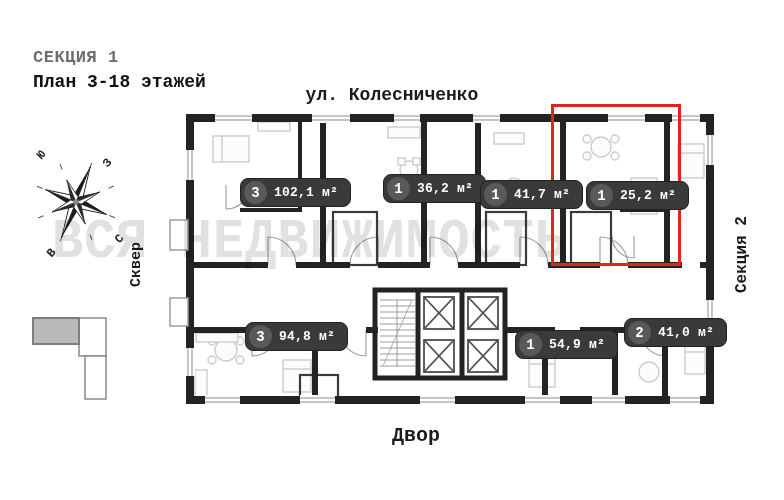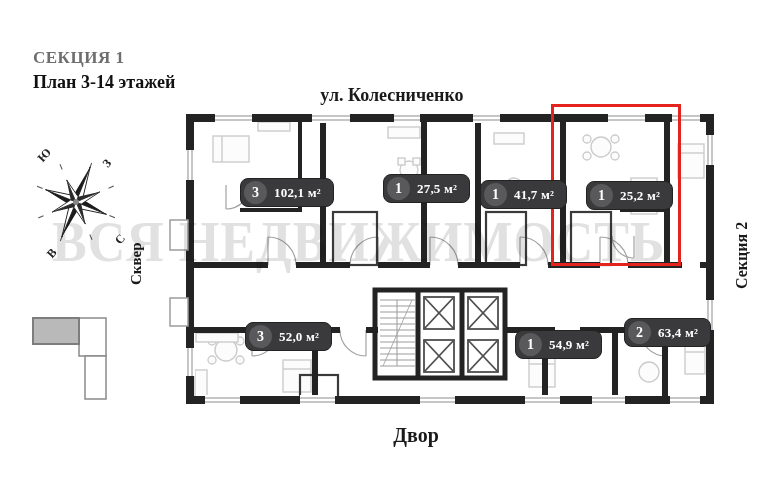--- a/index.html
+++ b/index.html
@@ -1,17 +1,17 @@
 <!DOCTYPE html>
 <html style="--highlight: #e3231c; --badge-bg: #3a3a3c; --badge-circle: #59595b; --wm-color: #c8c8c8; --sec-color: #6e6e6e;"><head>
 <meta charset="utf-8">
 <style>
   html,body{margin:0;padding:0;background:#fff;}
   .page{position:relative;width:784px;height:488px;background:#fff;overflow:hidden;
-        font-family:Liberation Serif, serif;color:#1a1a1a;border-radius:13px;}
+        font-family:Liberation Mono, monospace;color:#1a1a1a;border-radius:13px;}
   .abs{position:absolute;}
 
   
   .sec-title{left:33px;top:48px;font-size:17px;font-weight:bold;color:var(--sec-color,#6e6e6e);letter-spacing:.5px;}
   .plan-title{left:33px;top:72px;font-size:18px;font-weight:bold;color:#111;}
   .street-top{left:0;top:60px;width:784px;text-align:center;font-size:18px;font-weight:bold;margin-top:25px;}
   .label-bottom{left:0;top:424px;width:784px;text-align:center;font-size:20px;font-weight:bold;margin-left:24px;}
   .label-left{left:128px;top:224px;font-size:15px;font-weight:bold;writing-mode:vertical-rl;transform:rotate(180deg);height:80px;text-align:center;}
   .label-right{left:733px;top:205px;font-size:16px;font-weight:bold;writing-mode:vertical-rl;transform:rotate(180deg);height:100px;text-align:center;}
 
@@ -37,21 +37,21 @@
   .badge-circle{width:23px;height:23px;border-radius:50%;background:var(--badge-circle,#59595b);
                 color:#fff;font-size:14px;font-weight:bold;display:flex;align-items:center;justify-content:center;}
   .badge-area{color:#fff;font-size:13px;font-weight:bold;letter-spacing:.2px;white-space:nowrap;}
 </style>
 </head>
 <body>
 
 <div class="page">
 
   <div class="abs sec-title">СЕКЦИЯ 1</div>
-  <div class="abs plan-title">План 3-14 этажей</div>
+  <div class="abs plan-title">План 3-18 этажей</div>
 
   <div class="abs street-top">ул. Колесниченко</div>
   <div class="abs label-left">Сквер</div>
   <div class="abs label-right">Секция 2</div>
   <div class="abs label-bottom">Двор</div>
 
   <div class="abs watermark">ВСЯ НЕДВИЖИМОСТЬ</div>
 
   <svg class="abs compass-svg" width="112" height="112" viewBox="0 0 112 112">
     <g transform="rotate(22 54 52)">
@@ -294,37 +294,37 @@
 
   <div class="abs red-box"></div>
 
   <div class="abs" style="left:0;top:0;width:784px;height:500px;pointer-events:none;">
       <div class="badge" style="pointer-events: auto; position: absolute; left: 240px; top: 178px;">
       <span class="badge-circle">3</span>
       <span class="badge-area">102,1 м²</span>
     </div>
       <div class="badge" style="pointer-events: auto; position: absolute; left: 383px; top: 174px;">
       <span class="badge-circle">1</span>
-      <span class="badge-area">27,5 м²</span>
+      <span class="badge-area">36,2 м²</span>
     </div>
       <div class="badge" style="pointer-events: auto; position: absolute; left: 480px; top: 180px;">
       <span class="badge-circle">1</span>
       <span class="badge-area">41,7 м²</span>
     </div>
       <div class="badge" style="pointer-events: auto; position: absolute; left: 586px; top: 181px;">
       <span class="badge-circle">1</span>
       <span class="badge-area">25,2 м²</span>
     </div>
       <div class="badge" style="pointer-events: auto; position: absolute; left: 245px; top: 322px;">
       <span class="badge-circle">3</span>
-      <span class="badge-area">52,0 м²</span>
+      <span class="badge-area">94,8 м²</span>
     </div>
       <div class="badge" style="pointer-events: auto; position: absolute; left: 515px; top: 330px;">
       <span class="badge-circle">1</span>
       <span class="badge-area">54,9 м²</span>
     </div>
       <div class="badge" style="pointer-events: auto; position: absolute; left: 624px; top: 318px;">
       <span class="badge-circle">2</span>
-      <span class="badge-area">63,4 м²</span>
+      <span class="badge-area">41,0 м²</span>
     </div>
     </div>
 
 </div>
 
 </body></html>

